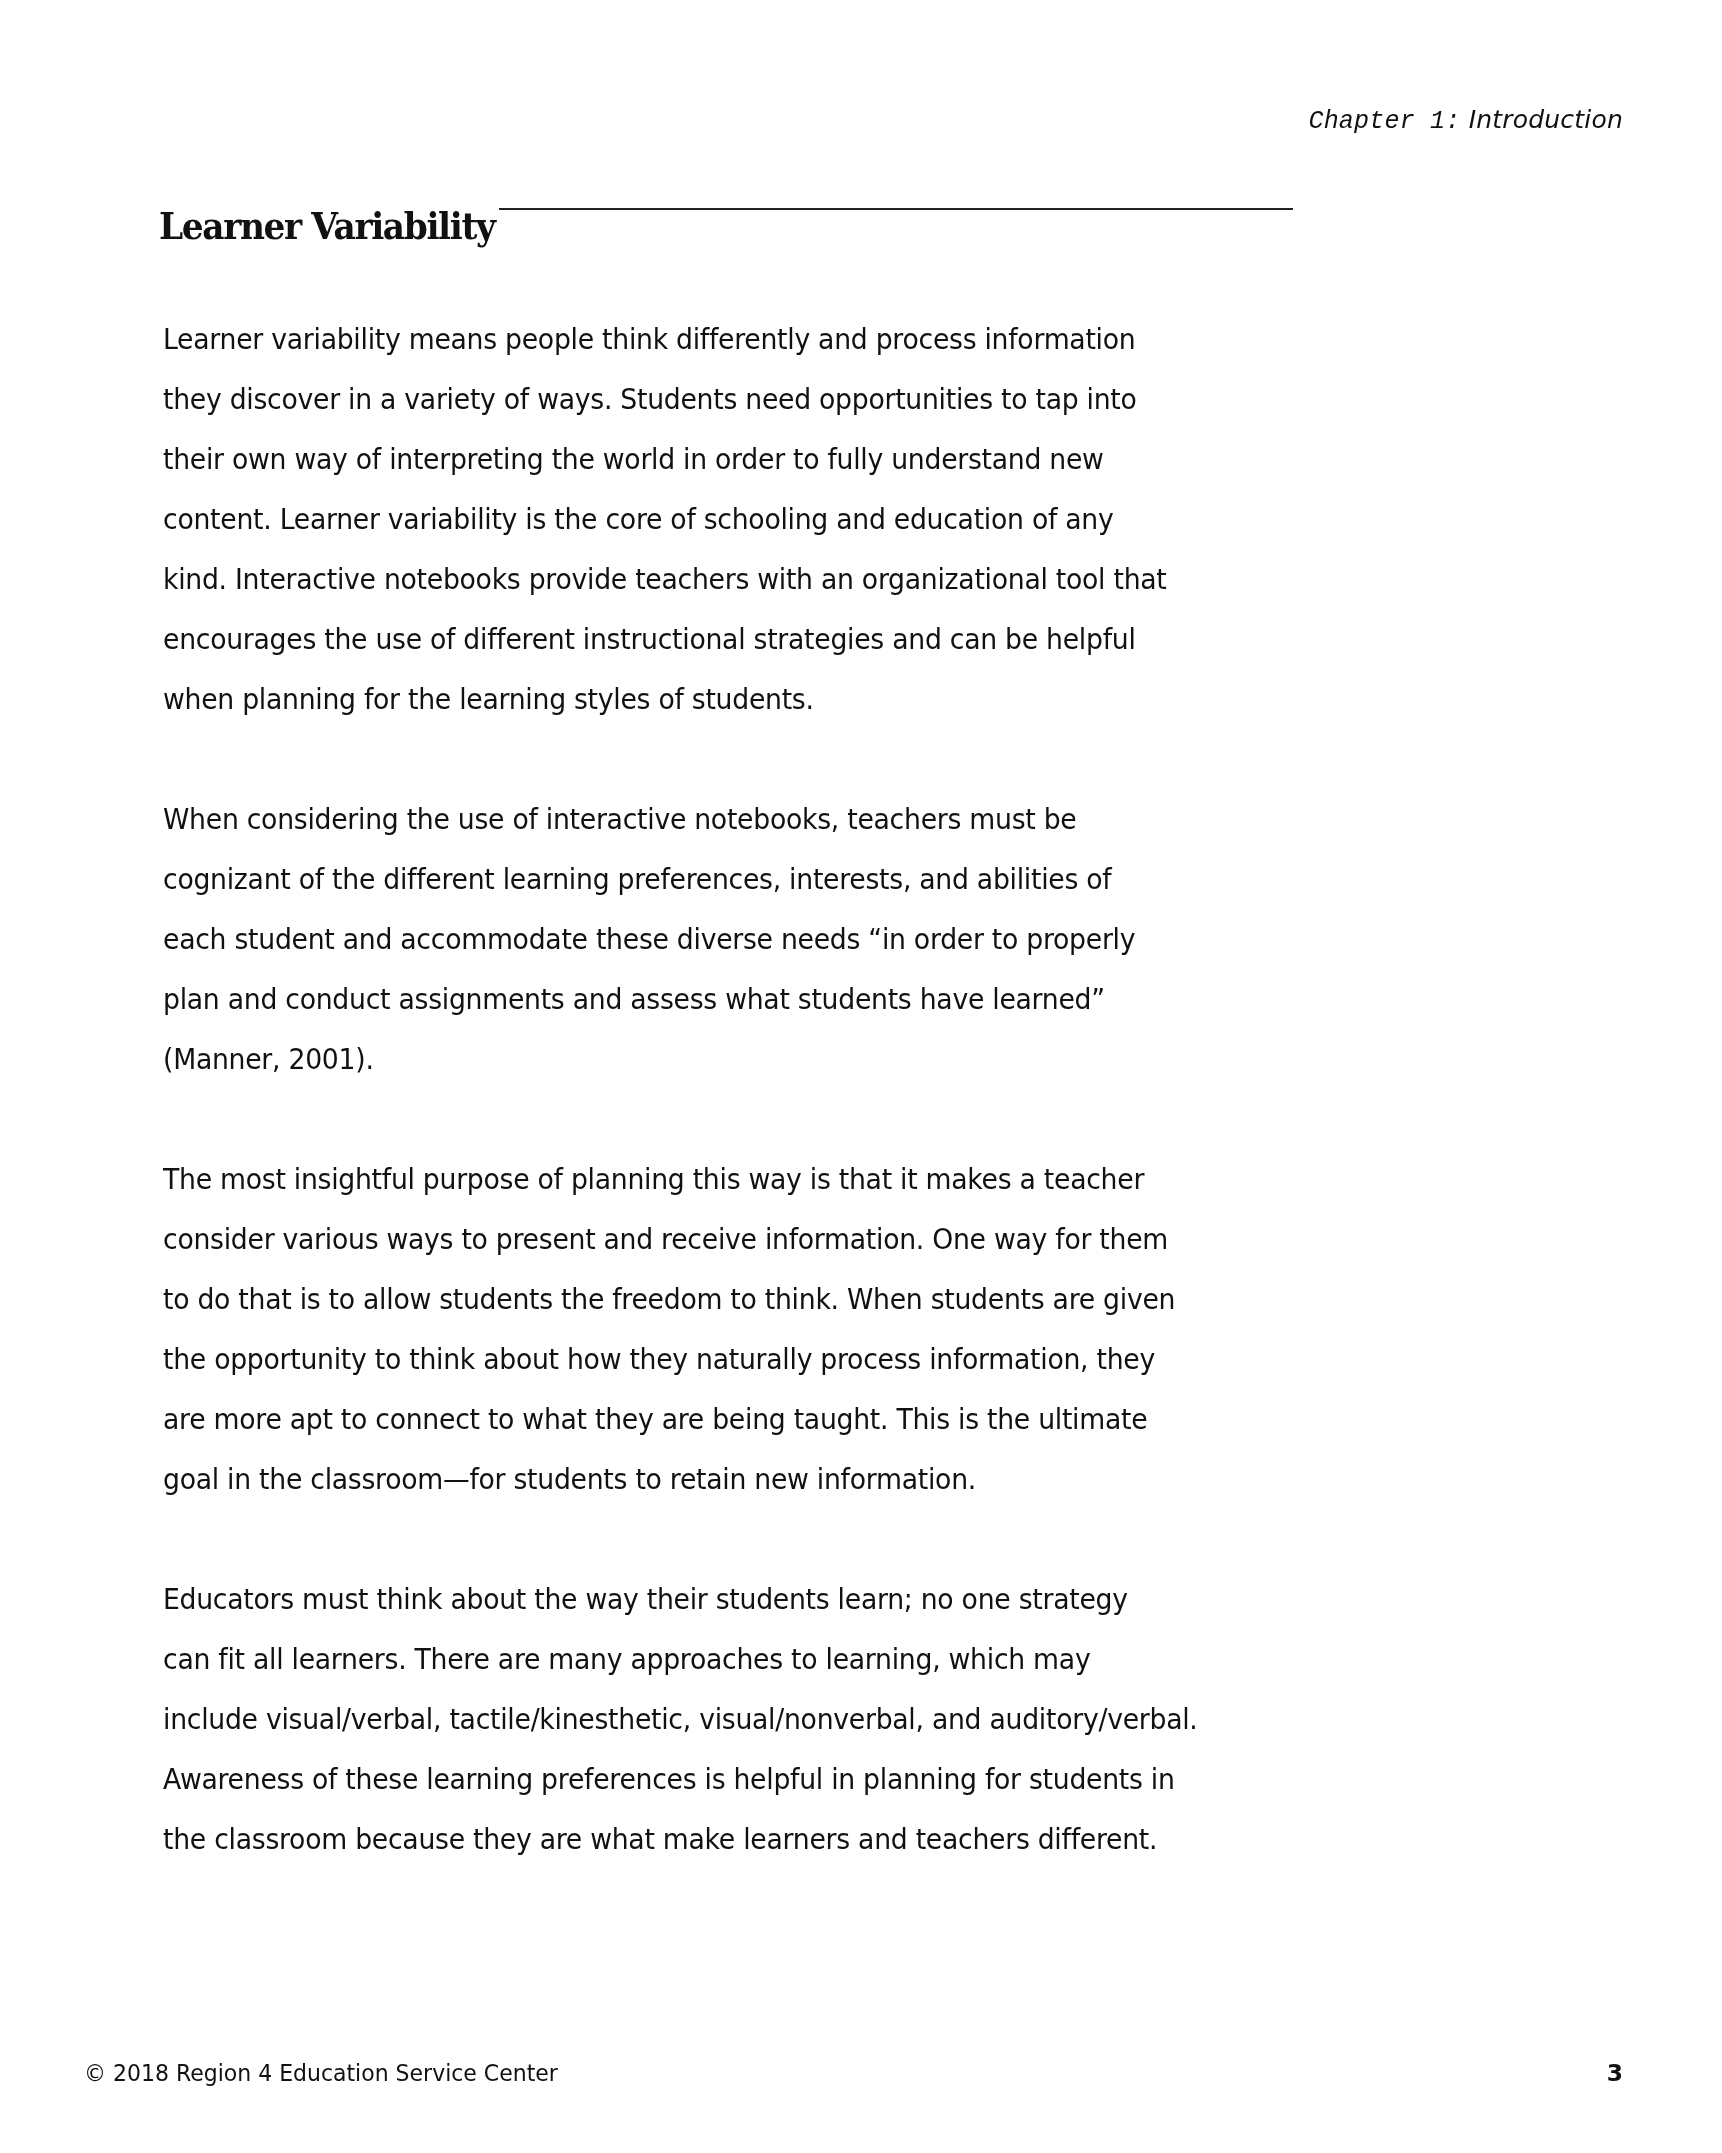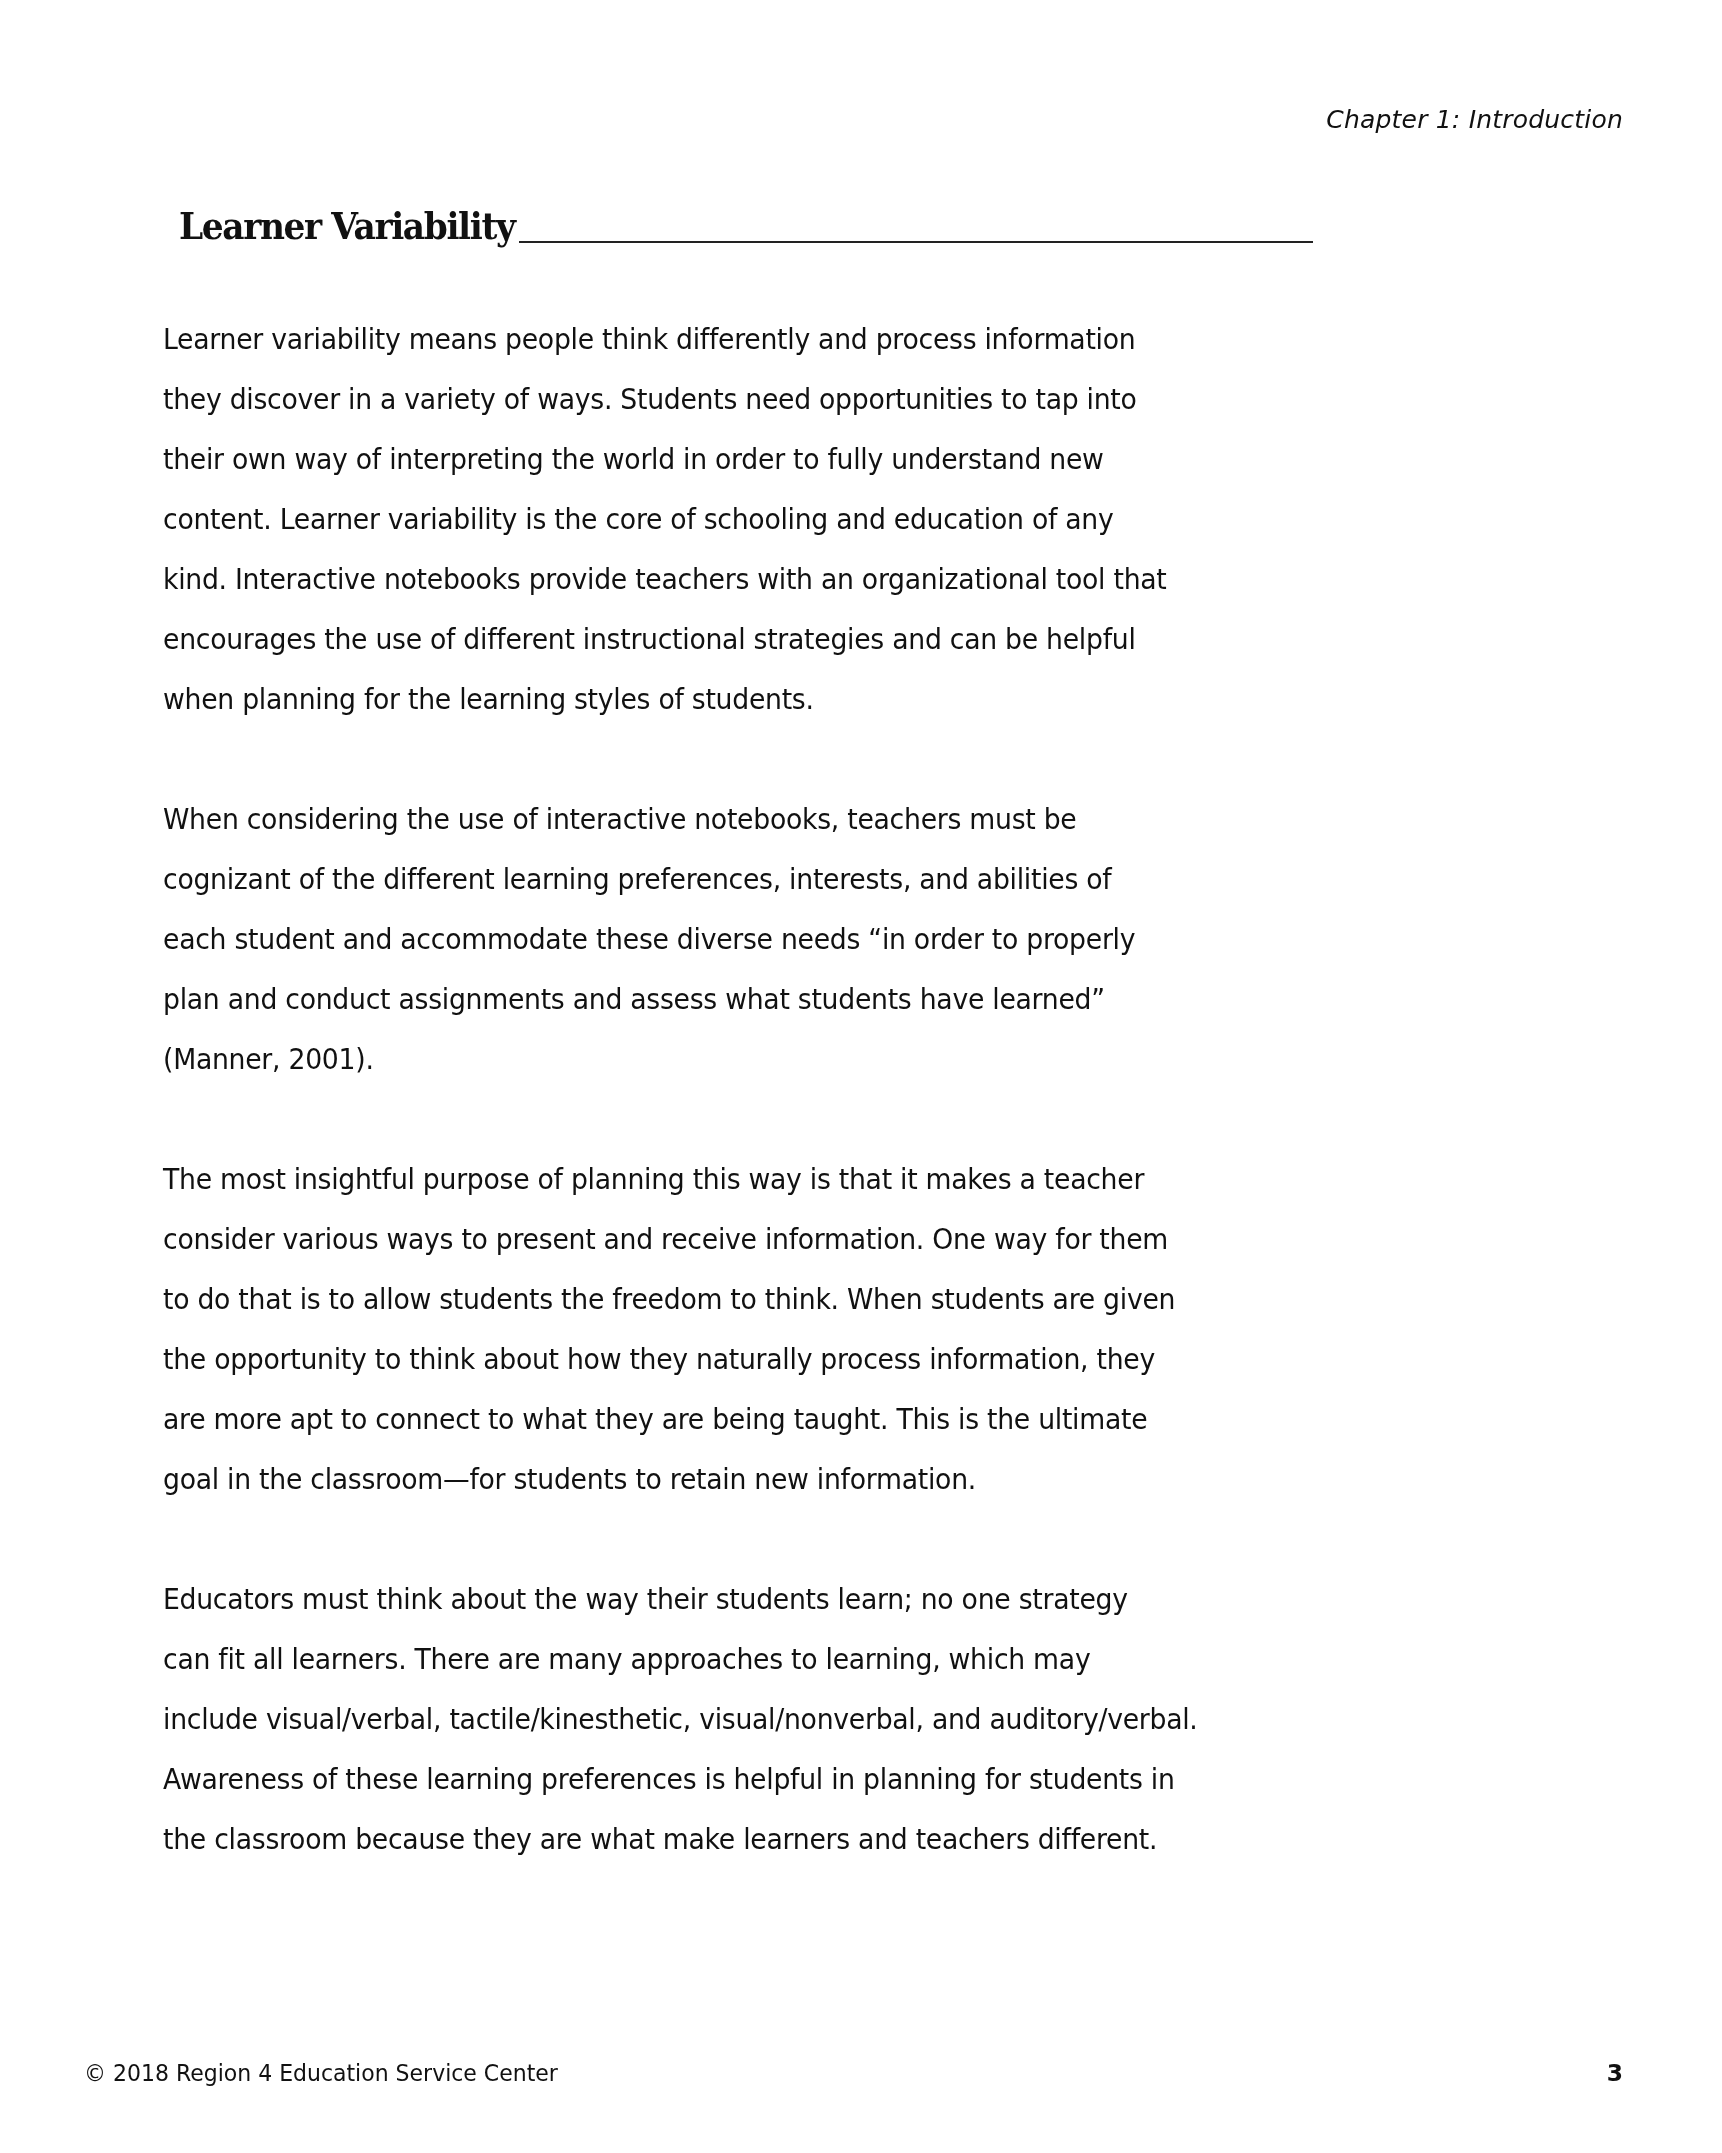--- a/index.html
+++ b/index.html
@@ -6,24 +6,24 @@
     body {
       width: 1722px; height: 2153px; position: relative; overflow: hidden;
       color: #111111;
       font-family: "DejaVu Sans", sans-serif;
     }
     .running-head {
       position: absolute; right: 99px; top: 105px;
       font-size: 25px; font-style: italic; color: #111;
       letter-spacing: 0.2px;
     }
-    .running-head .chap { font-weight: normal; }
+    .running-head .chap { font-weight: normal; font-family: Liberation Mono, monospace; }
     .heading-wrap {
-      position: absolute; left: 179px; top: 208px; width: 1134px;
-      display: flex; align-items: flex-end;
+      position: absolute; left: 159px; top: 208px; width: 1134px;
+      display: flex; align-items: flex-start;
     }
     .heading {
       font-family: "DejaVu Serif", serif;
       font-weight: bold; font-size: 37px; letter-spacing: -1.5px;
       white-space: nowrap; line-height: 1;
       transform: scaleX(0.93); transform-origin: left bottom;
       margin-right: -20.6px;
     }
     .heading-rule {
       flex: 1; border-bottom: 2.8px solid #222; margin-bottom: 1.9px; height: 0;

